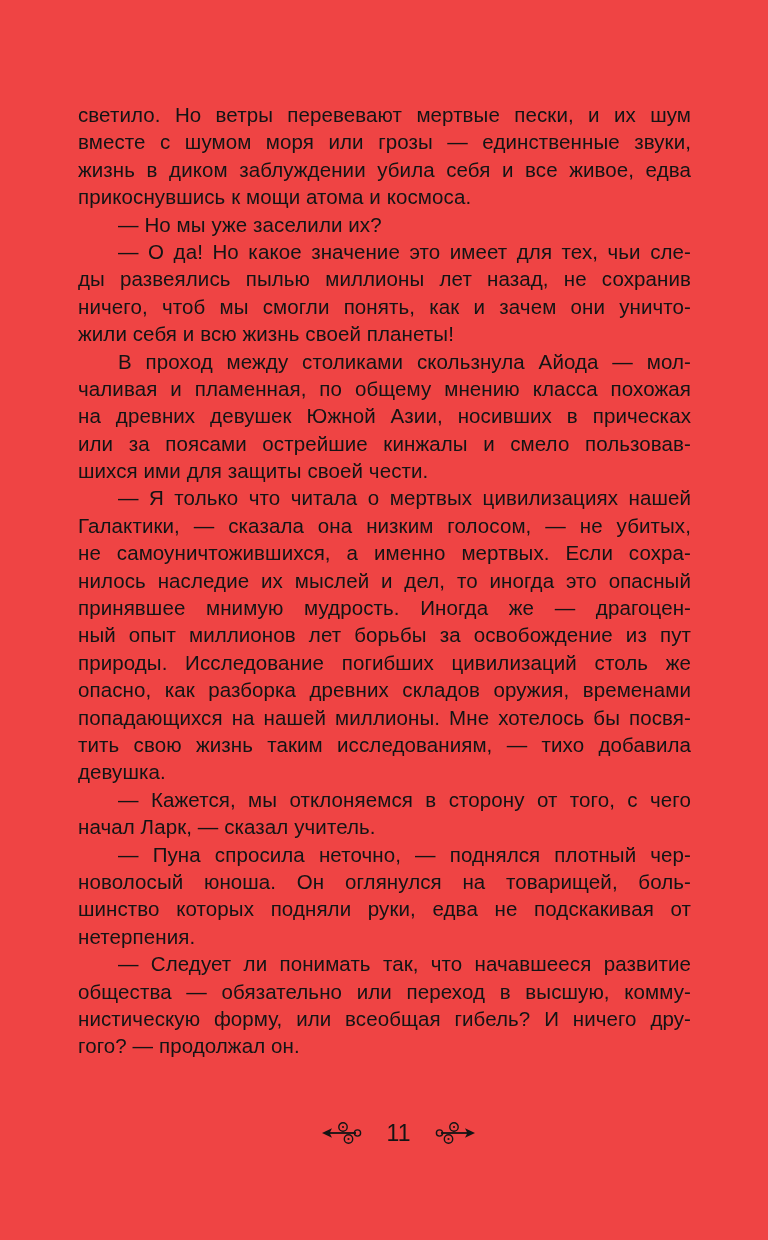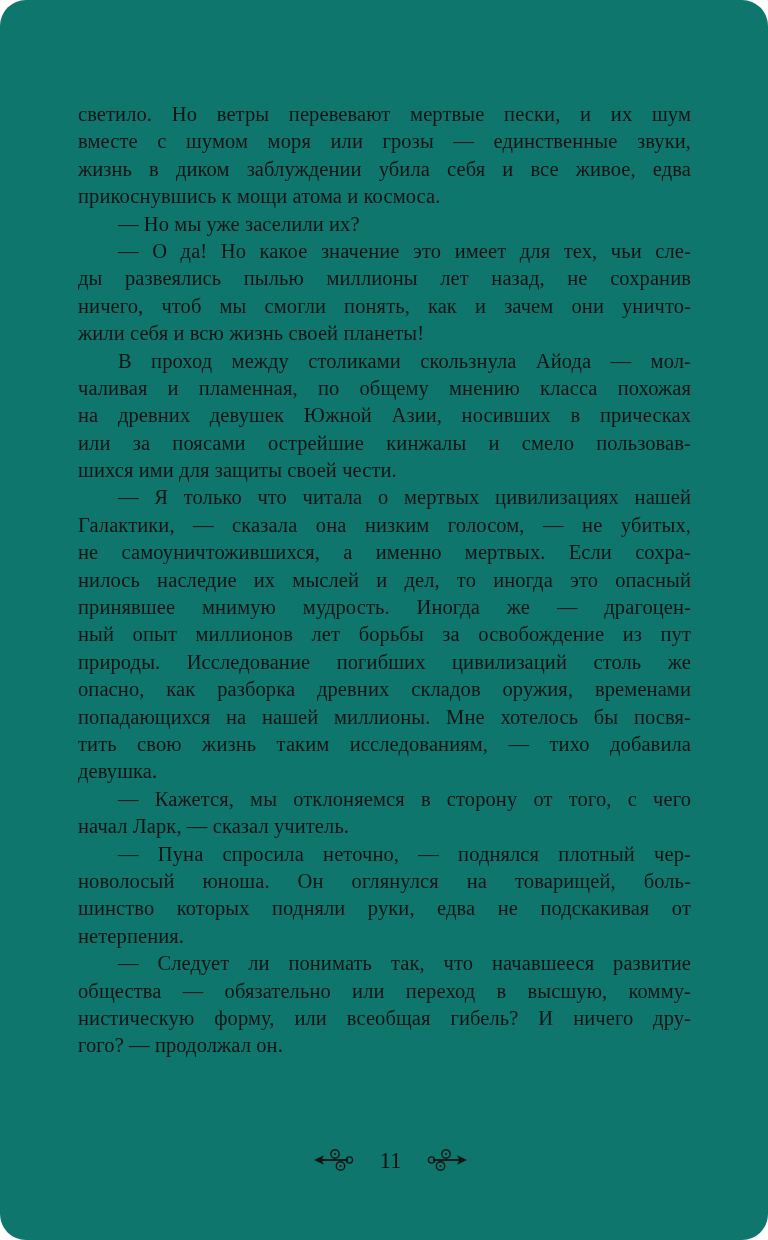--- a/index.html
+++ b/index.html
@@ -4,25 +4,24 @@
 <style>
   html, body {
     margin: 0;
     padding: 0;
     background: #ffffff;
   }
   .book-page {
     position: relative;
     width: 768px;
     height: 1240px;
-    background: #0f766e;
+    background: #ef4444;
     overflow: hidden;
-    font-family: Liberation Serif, serif;
+    font-family: Liberation Sans, sans-serif;
     color: #141414;
-    border-radius: 26px;
   }
   .text-block {
     position: absolute;
     left: 78px;
     top: 101px;
     width: 613px;
   }
   .paragraph {
     margin: 0;
     padding: 0;
@@ -37,29 +36,28 @@
     overflow: visible;
     letter-spacing: 0.1px;
     font-weight: 500;
   }
   
   .line.justified { text-align-last: justify; white-space: normal; }
   .line.last { text-align-last: left; white-space: nowrap; }
   .line.indent { text-indent: 40px; }
   .page-footer {
     position: absolute;
-    left: 84px;
+    left: 92px;
     top: 1116px;
     width: 613px;
     height: 34px;
     display: flex;
-    align-items: flex-start;
+    align-items: center;
     justify-content: center;
     gap: 24px;
-    margin-top: 33px;
   }
   .page-number {
     font-size: 23px;
     font-weight: 500;
     color: #141414;
     line-height: 1;
   }
   .fleuron {
     width: 42px;
     height: 22px;

